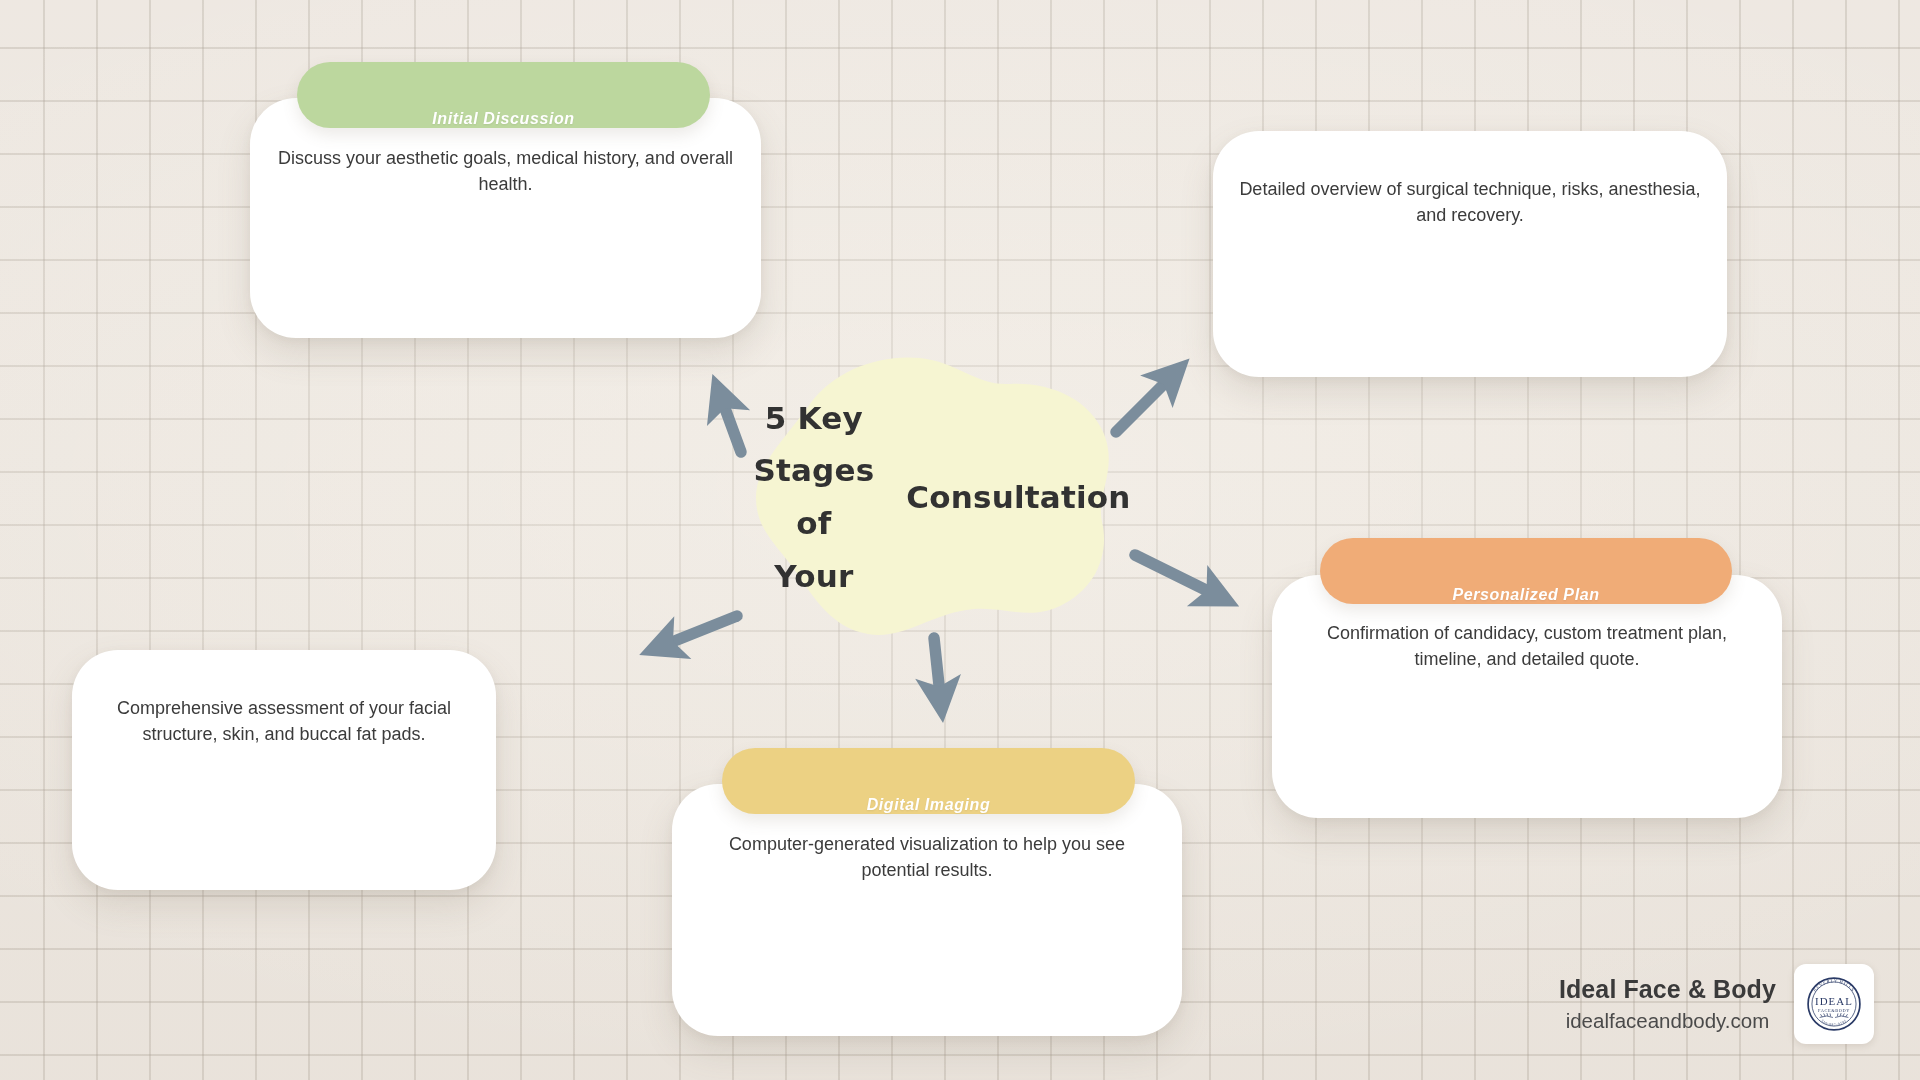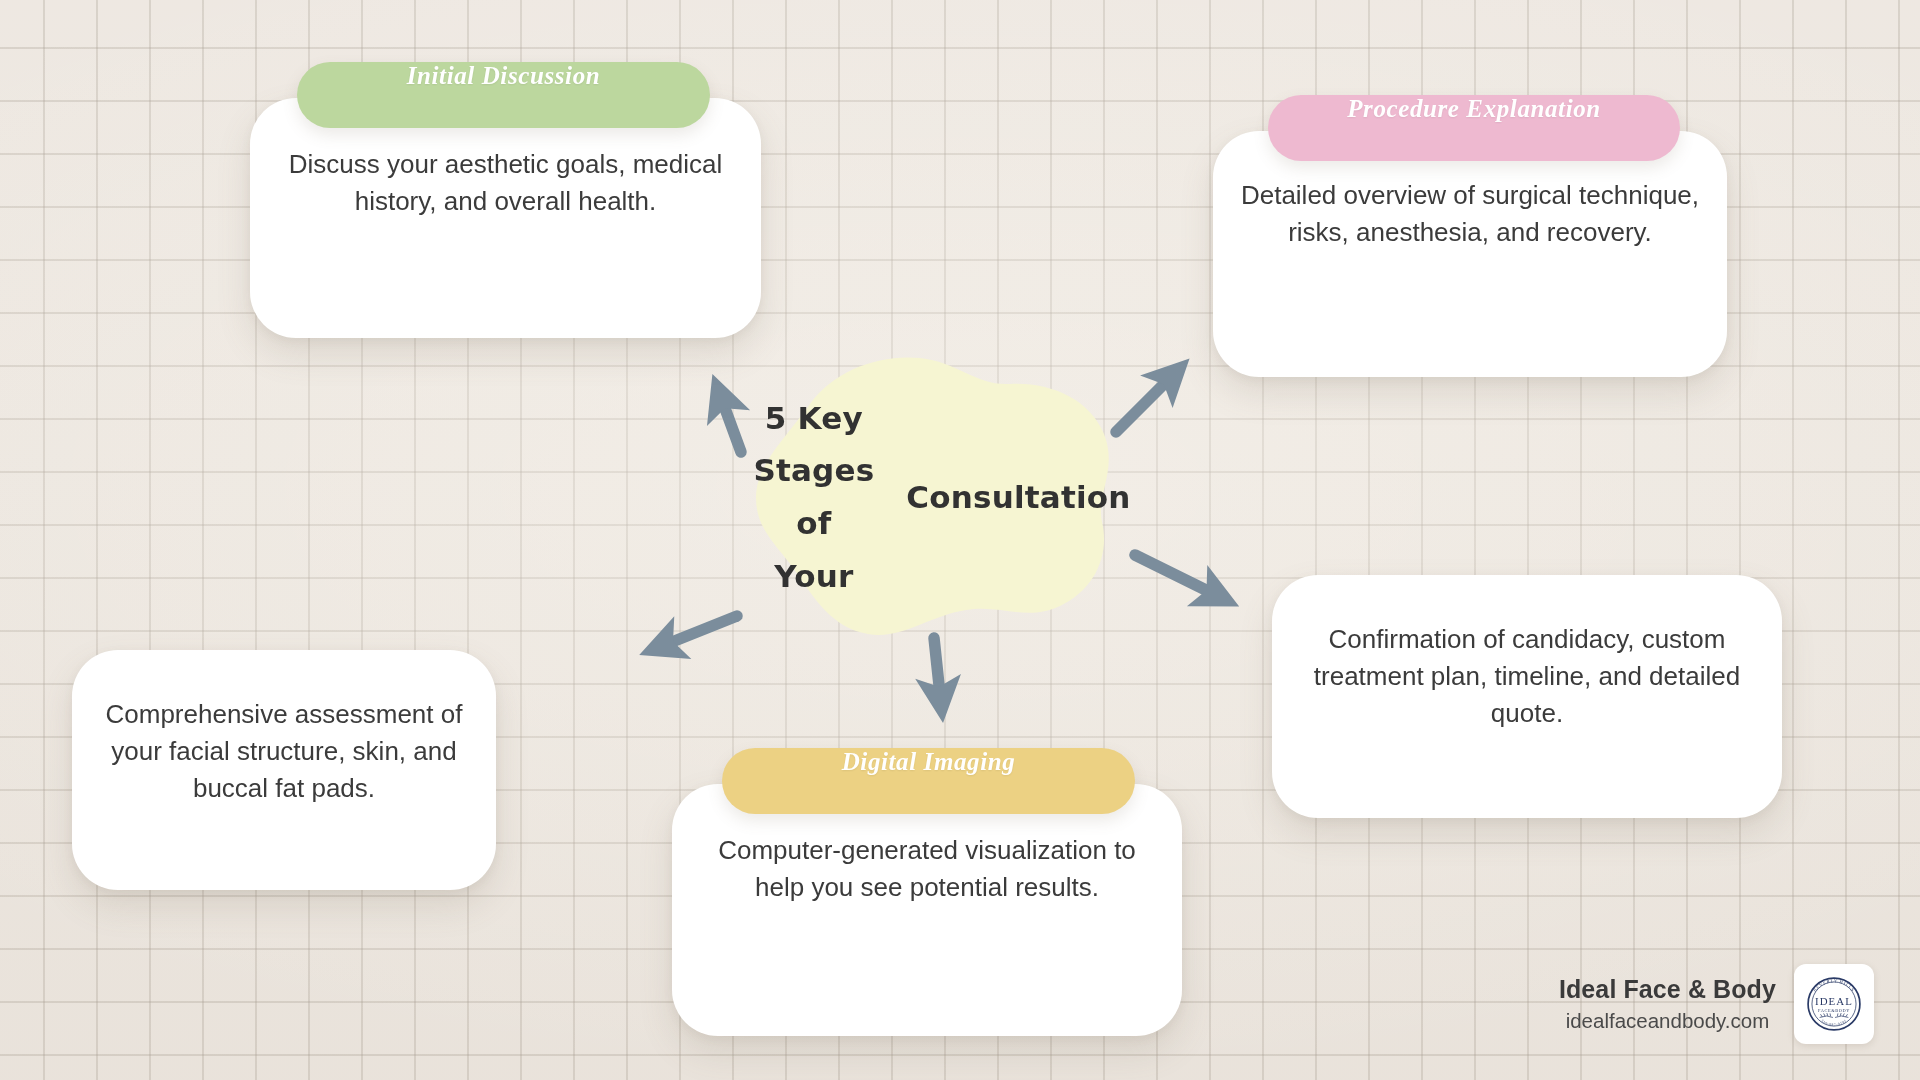--- a/index.html
+++ b/index.html
@@ -41,37 +41,37 @@
     border-radius: 46px;
     box-shadow: 0 16px 34px rgba(120,104,88,0.16), 0 3px 10px rgba(120,104,88,0.08);
   }
 
   .card-text {
     position: absolute;
     left: 0;
     right: 0;
     text-align: center;
     color: #3b3b3b;
-    font-size: 26px;
+    font-size: 18px;
     line-height: 1.42;
     font-family: "Liberation Sans", sans-serif;
     padding: 0 26px;
   }
 
   .pill {
     position: absolute;
     border-radius: 999px;
     display: flex;
-    align-items: flex-start;
+    align-items: flex-end;
     justify-content: center;
     color: #ffffff;
-    font-family: Liberation Serif, serif;
+    font-family: Liberation Sans, sans-serif;
     font-weight: bold;
     font-style: italic;
-    font-size: 25px;
+    font-size: 16px;
     letter-spacing: 0.6px;
     text-shadow: 0 1px 2px rgba(0,0,0,0.07);
     box-shadow: 0 7px 16px rgba(120,104,88,0.14);
     white-space: nowrap;
   }
 
   
   #center-blob-wrap {
     position: absolute;
     left: 752px;
@@ -164,37 +164,37 @@
   <div class="card" style="left:250px; top:98px; width:511px; height:240px;">
     <div class="card-text" style="top:48px;">Discuss your aesthetic goals, medical history, and overall health.</div>
   </div>
   <div class="pill" style="left:297px; top:62px; width:413px; height:66px; background:#bcd79e;">
     <span>Initial Discussion</span>
   </div>
 
   <div class="card" style="left:1213px; top:131px; width:514px; height:246px;">
     <div class="card-text" style="top:46px;">Detailed overview of surgical technique, risks, anesthesia, and recovery.</div>
   </div>
-  <div class="pill" style="left:1268px; top:95px; width:412px; height:66px; background:#eeb9d0;">
-    <span>Procedure Explanation</span>
-  </div>
 
   <div class="card" style="left:72px; top:650px; width:424px; height:240px;">
     <div class="card-text" style="top:46px;">Comprehensive assessment of your facial structure, skin, and buccal fat pads.</div>
   </div>
 
   <div class="card" style="left:672px; top:784px; width:510px; height:252px;">
     <div class="card-text" style="top:48px;text-align:center;">Computer-generated visualization to help you see potential results.</div>
   </div>
   <div class="pill" style="left:722px; top:748px; width:413px; height:66px; background:#ecd183;">
     <span>Digital Imaging</span>
   </div>
 
   <div class="card" style="left:1272px; top:575px; width:510px; height:243px;">
     <div class="card-text" style="top:46px;">Confirmation of candidacy, custom treatment plan, timeline, and detailed quote.</div>
+  </div>
+  <div class="pill" style="left:1320px; top:538px; width:412px; height:66px; background:#f0ac77;">
+    <span>Personalized Plan</span>
   </div>
 
   <div id="center-blob-wrap">
     <svg id="center-blob-svg" viewBox="0 0 380 290" preserveAspectRatio="none">
       <path d="M58,52
                C82,18 128,2 168,6
                C206,10 224,34 258,32
                C300,30 338,48 352,82
                C366,118 344,142 350,170
                C358,204 342,238 308,254

